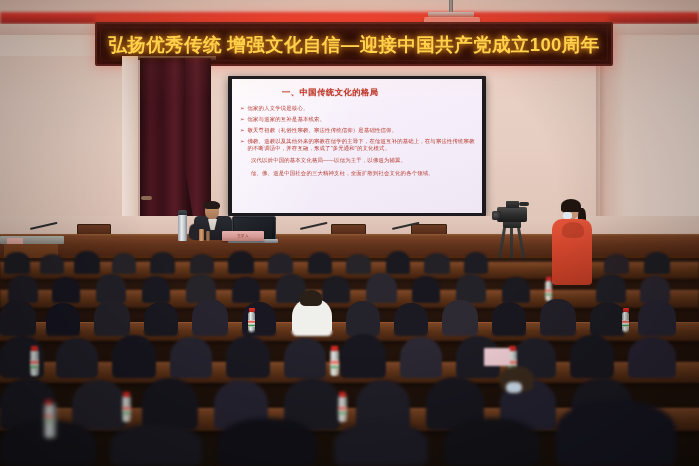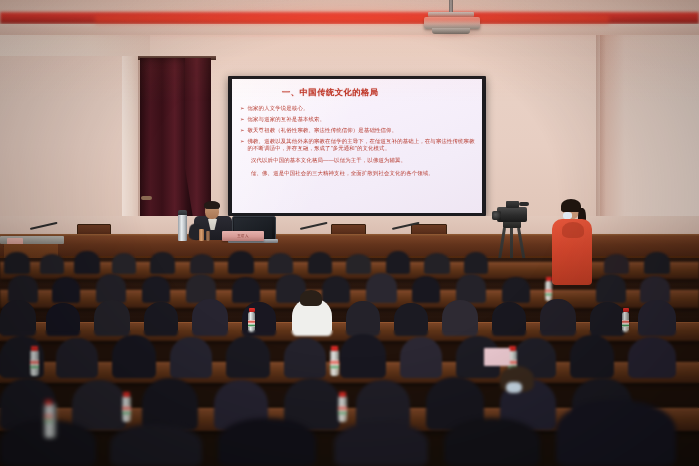--- a/index.html
+++ b/index.html
@@ -235,20 +235,24 @@
   <div class="cove-glow"></div>
   <div class="ceiling-lip"></div>
 
   <div class="projector-shadow"></div>
   <div class="projector-rod"></div>
   <div class="projector-plate"></div>
   <div class="projector-body"></div>
   <div class="projector-lens"></div>
 
   <div class="banner-top-glow"></div>
+  <div class="banner">
+    <div class="banner-inner"></div>
+    <div class="banner-text">弘扬优秀传统 增强文化自信—迎接中国共产党成立100周年</div>
+  </div>
 
   <div class="pillar"></div>
   <div class="pillar-edge"></div>
   <div class="curtain-rod"></div>
   <div class="curtain soft"></div>
   <div class="curtain2 soft"></div>
   <div class="curtain-tie"></div>
 
   <div class="screen-frame"></div>
   <div class="screen">

